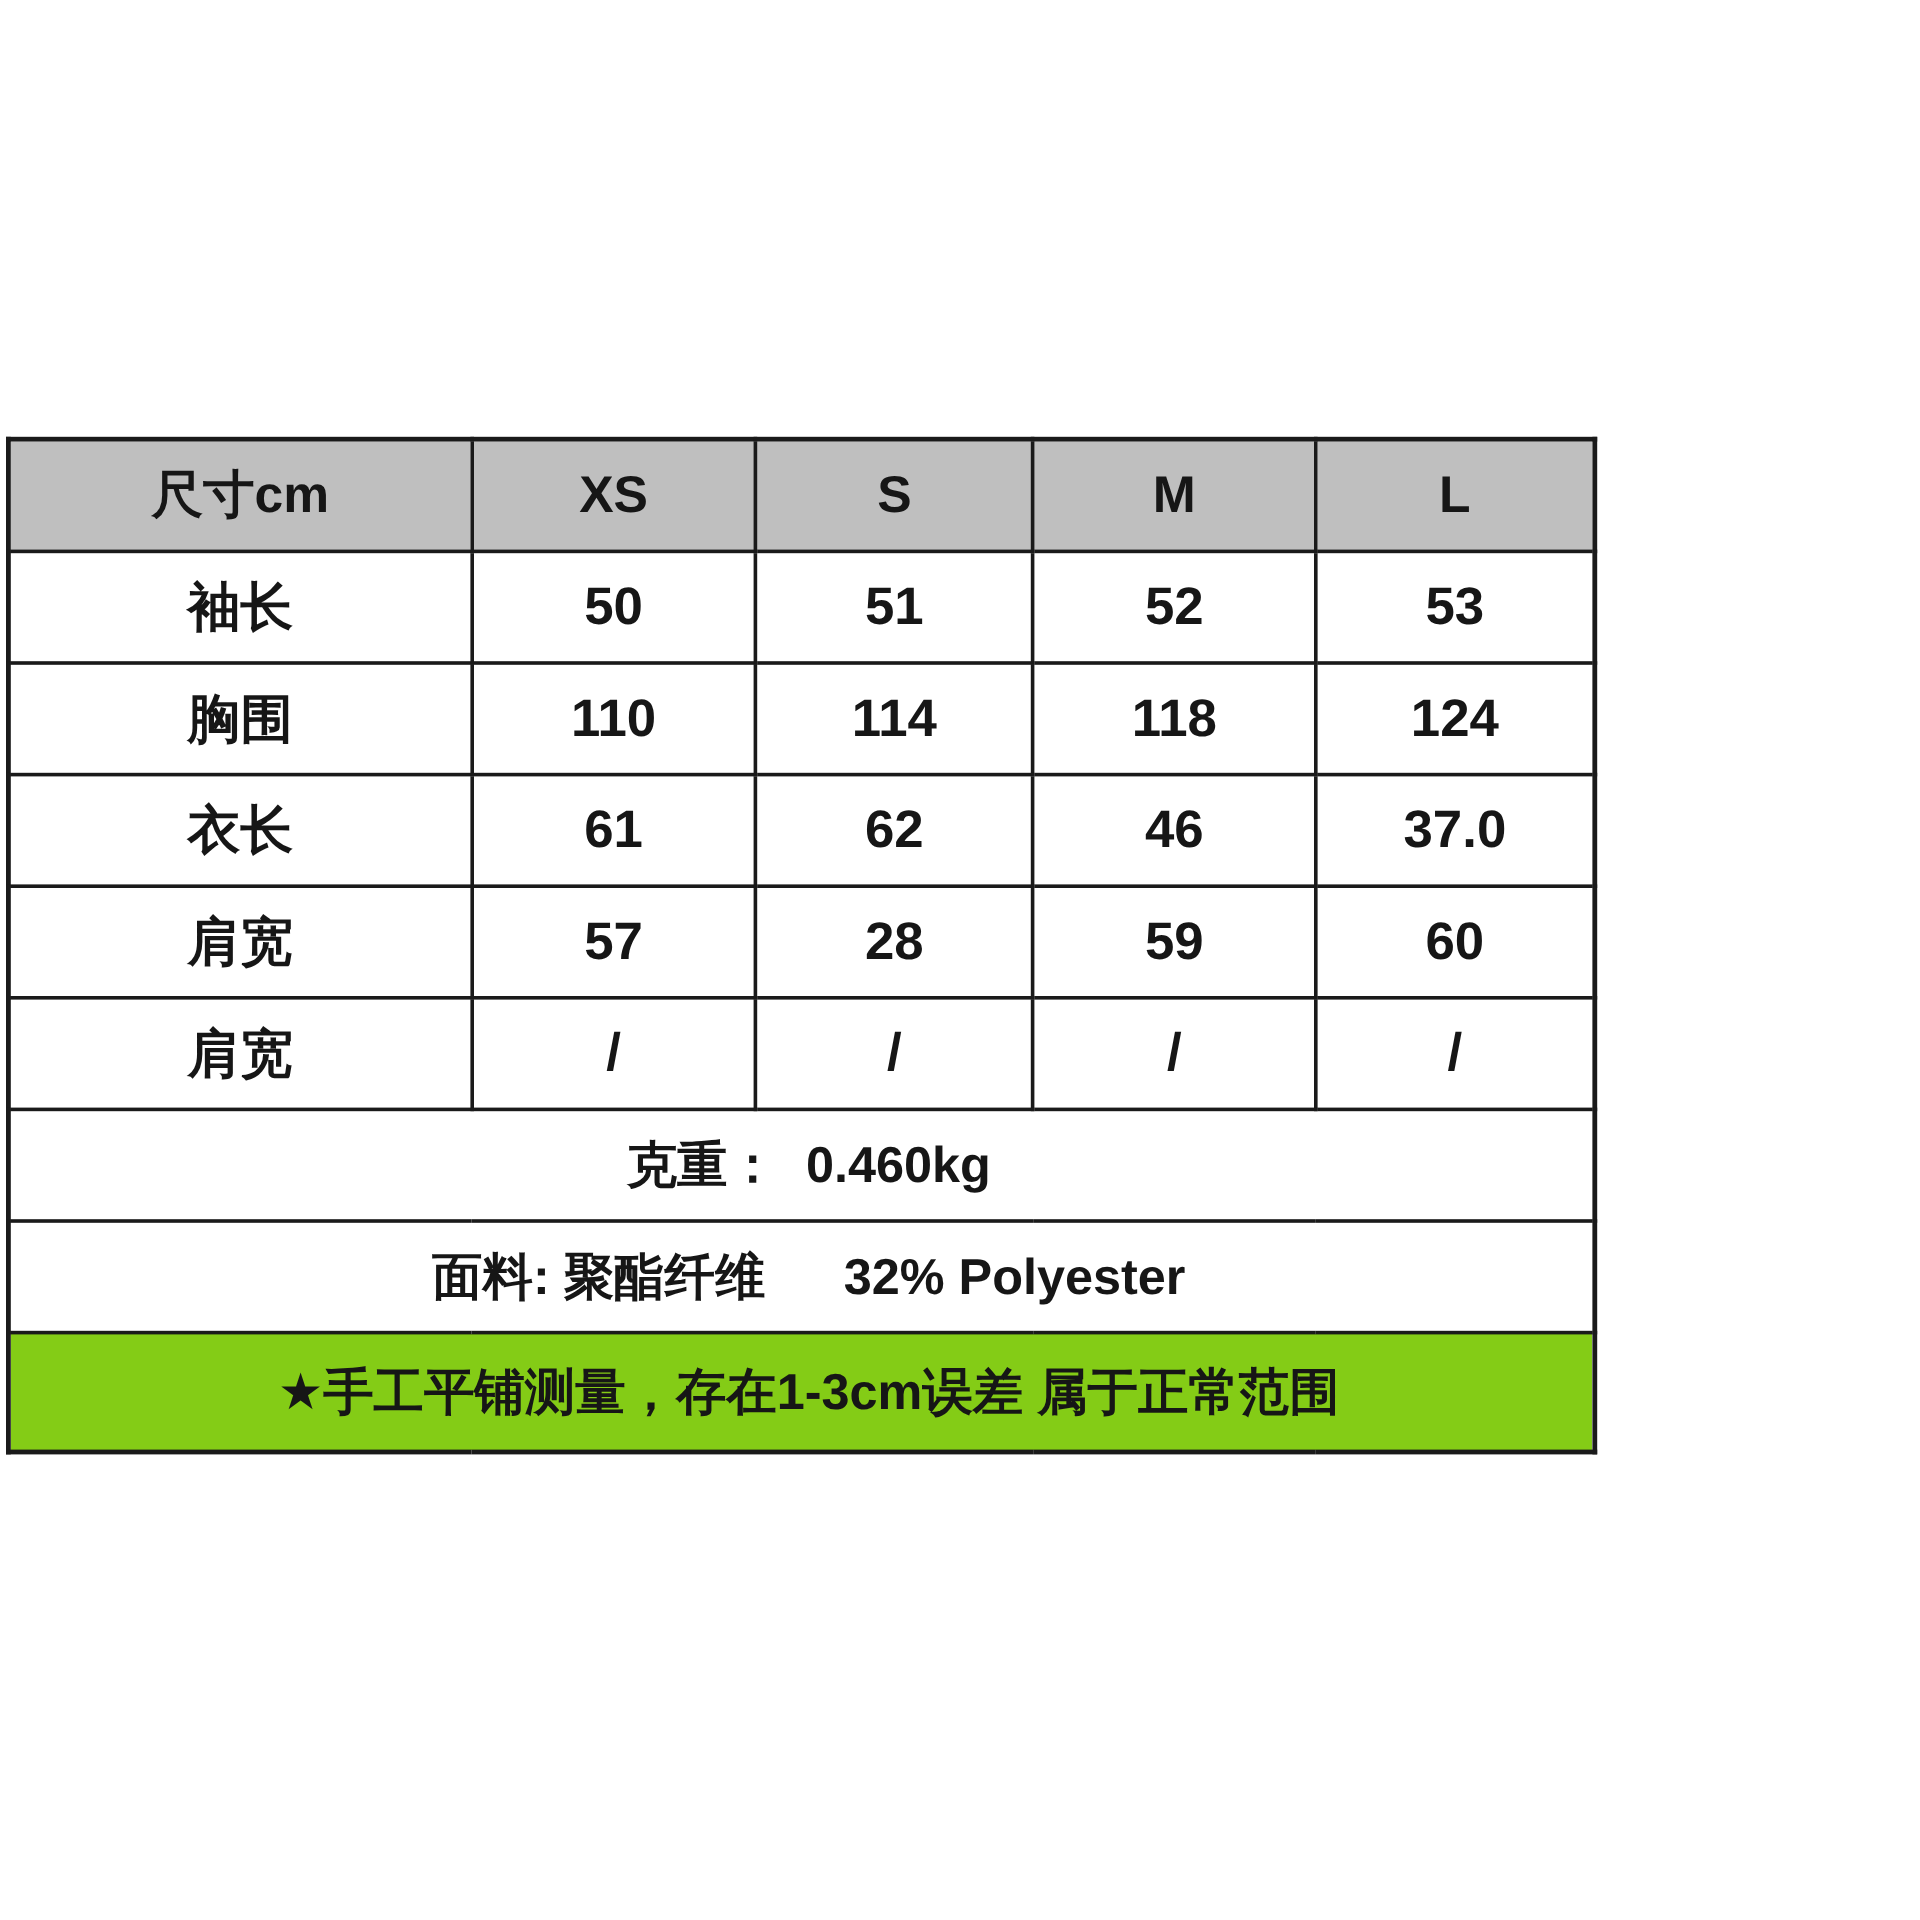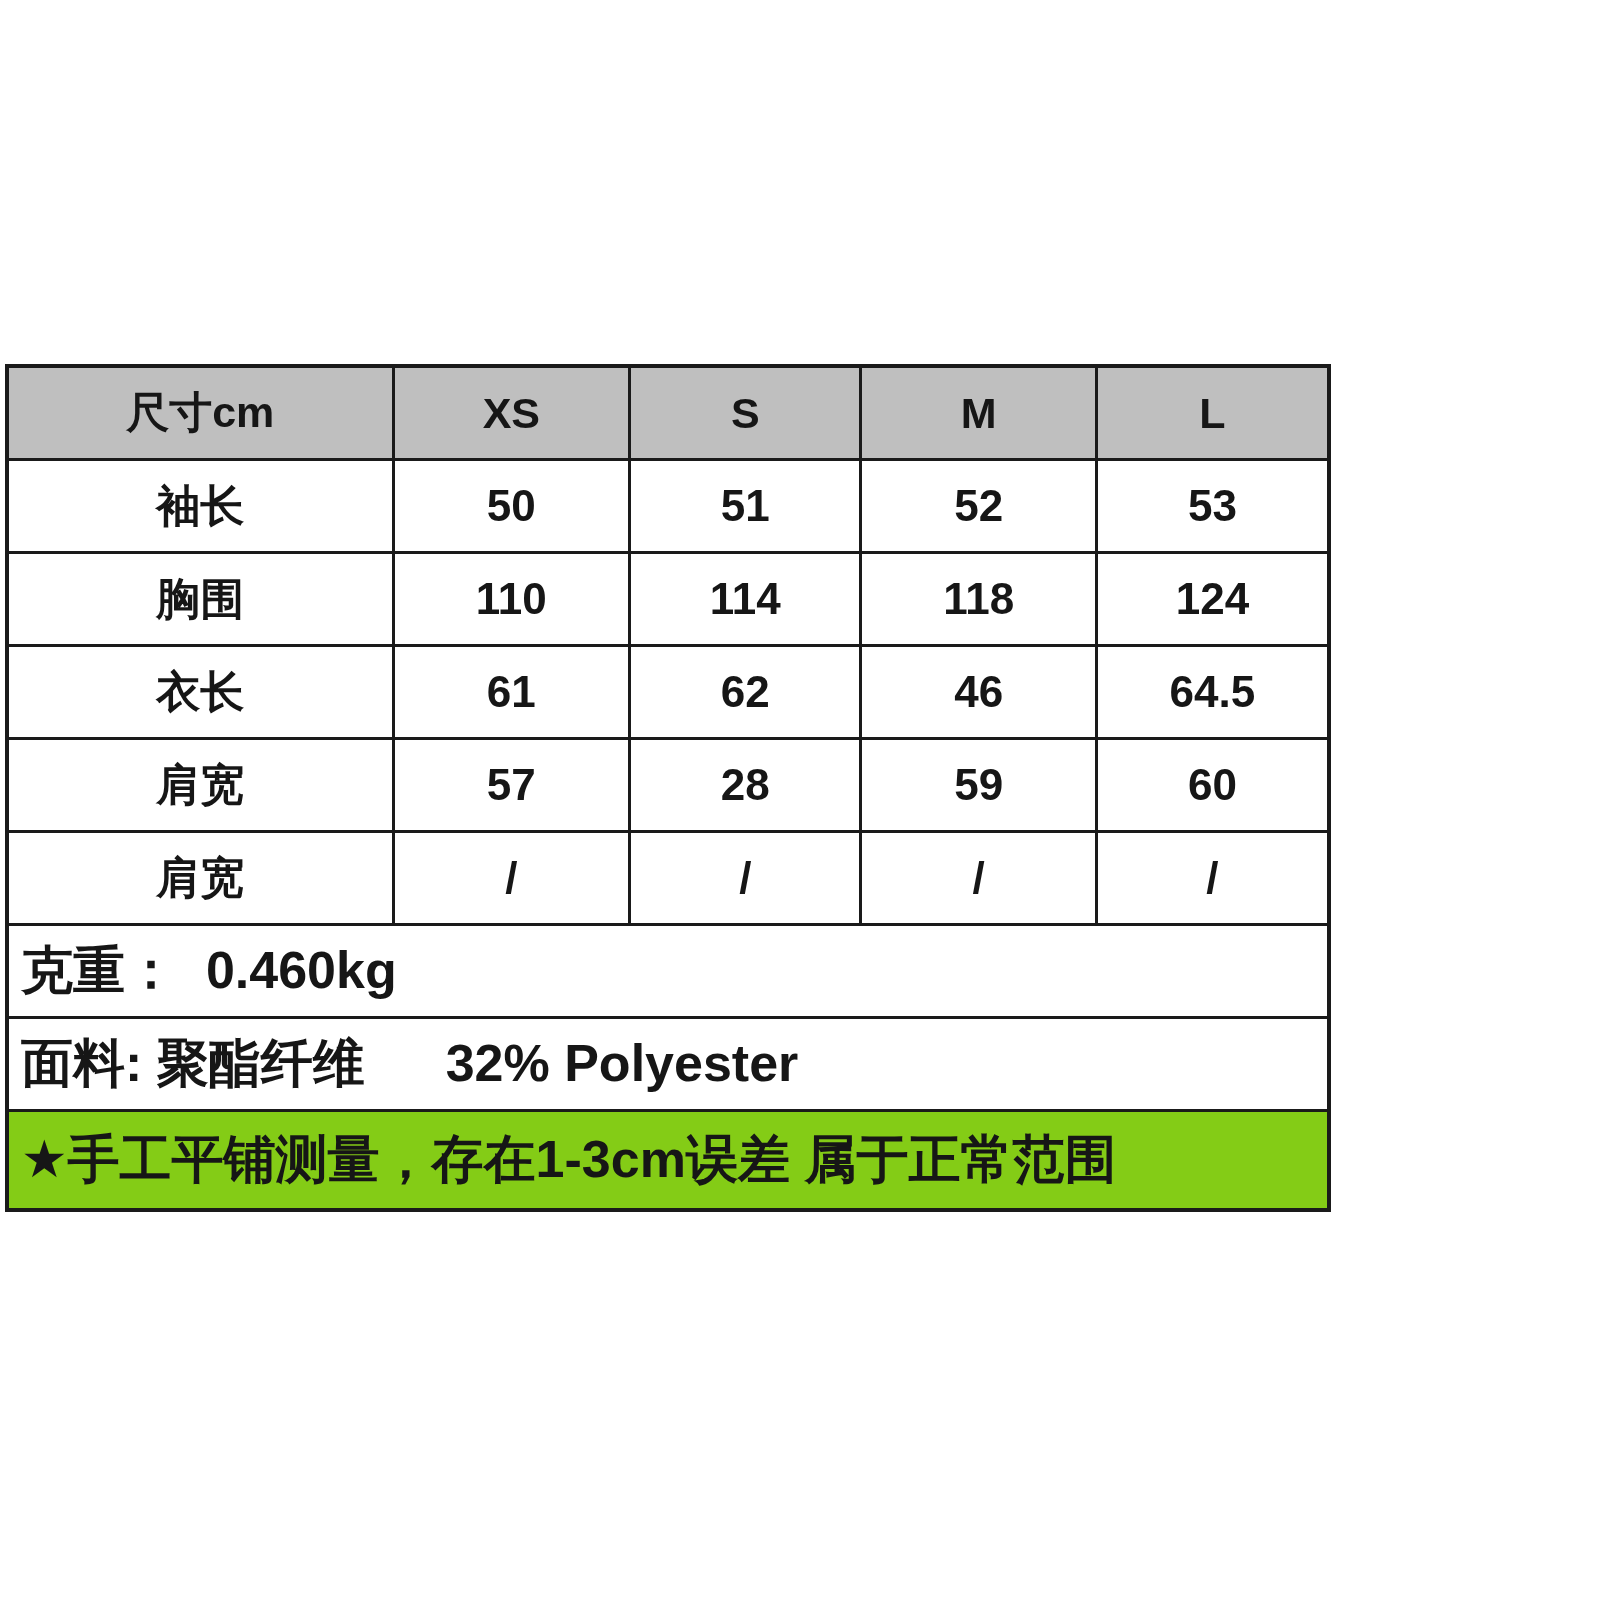--- a/index.html
+++ b/index.html
@@ -33,24 +33,24 @@
     text-align: center;
     vertical-align: middle;
     background: #ffffff;
     overflow: hidden;
   }
   table.size-chart tr.header-row th {
     background: #bfbfbf;
     font-size: 43px;
   }
   table.size-chart td.note-cell {
-    text-align: left;
+    text-align: center;
     padding-left: 12px;
     white-space: pre;
-    font-size: 52px;
+    font-size: 42px;
   }
   table.size-chart tr.measure-note-row td.note-cell {
     background: #84cc16;
     height: 96px;
   }
   col.c0 { width: 29.2%; }
   col.c1 { width: 17.9%; }
   col.c2 { width: 17.5%; }
   col.c3 { width: 17.8%; }
   col.c4 { width: 17.6%; }
@@ -88,21 +88,21 @@
       <td>110</td>
       <td>114</td>
       <td>118</td>
       <td>124</td>
     </tr>
     <tr>
       <td>衣长</td>
       <td>61</td>
       <td>62</td>
       <td>46</td>
-      <td>64.5</td>
+      <td>37.0</td>
     </tr>
     <tr>
       <td>肩宽</td>
       <td>57</td>
       <td>28</td>
       <td>59</td>
       <td>60</td>
     </tr>
     <tr>
       <td>肩宽</td>

